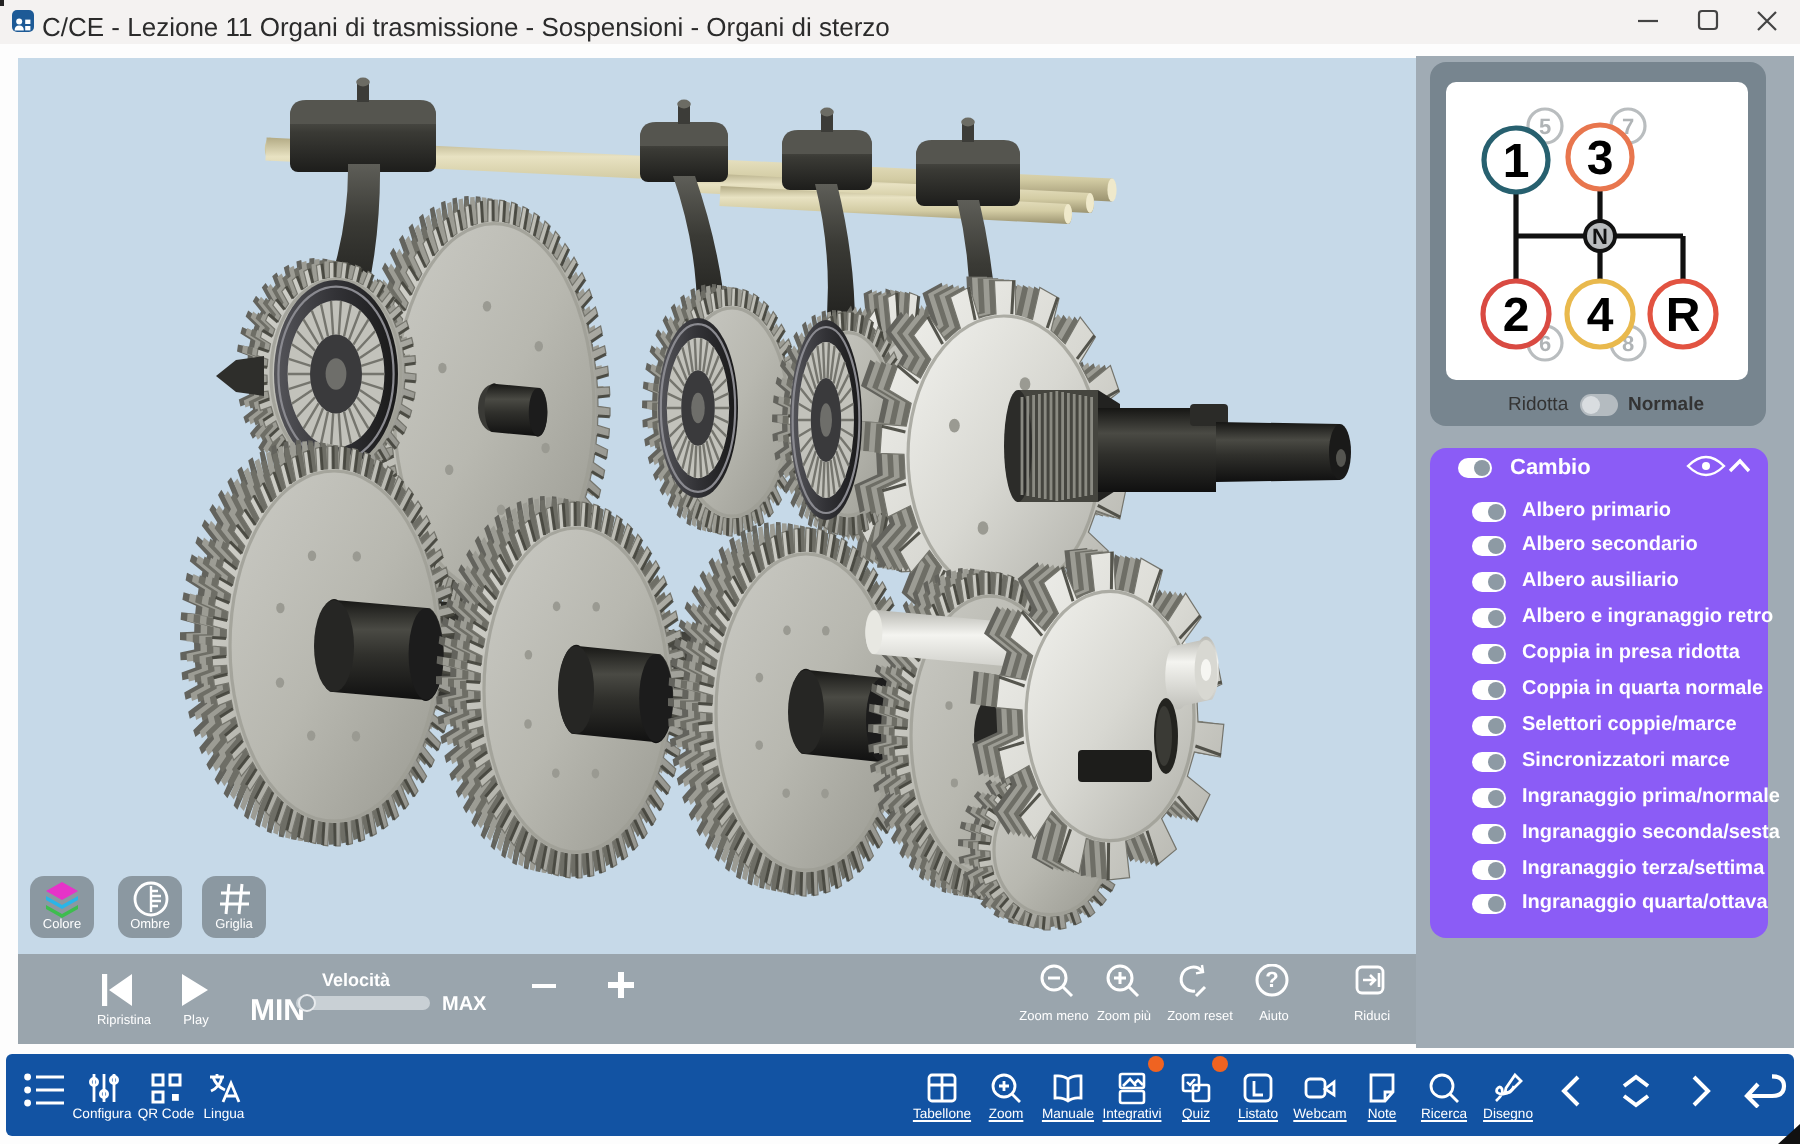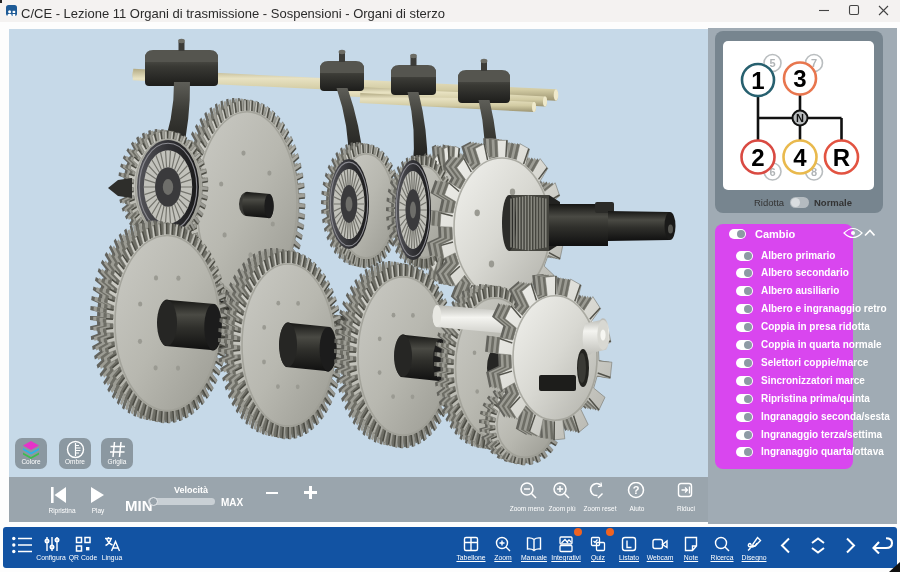--- a/index.html
+++ b/index.html
@@ -6,21 +6,21 @@
  font-family:"Liberation Sans",sans-serif;}
 .abs{position:absolute}
 #titlebar{left:0;top:0;width:900px;height:22px;background:#f4f2f1;}
 #titletext{left:21px;top:6px;font-size:13px;color:#2b2b2b;letter-spacing:0px}
 #appicon{left:6px;top:5px;width:11px;height:11px;border-radius:2.5px;background:#1d5a96}
 #viewport{left:9px;top:29px;width:699px;height:493px;background:#c6d9e8;overflow:hidden}
 #ctrlbar{left:0px;top:448px;width:699px;height:45px;background:#9aa5ad}
 #sidebar{left:708px;top:28px;width:189px;height:496px;background:#a0abb4}
 #shiftpanel{left:7px;top:3px;width:168px;height:182px;background:#77858f;border-radius:8px}
 #shiftbox{left:8px;top:10px;width:151px;height:149px;background:#fff;border-radius:5px}
-#cambio{left:7px;top:196px;width:138px;height:245px;background:#d946ef;border-radius:8px}
+#cambio{left:7px;top:196px;width:169px;height:245px;background:#8b5cf6;border-radius:8px}
 #bluebar{left:3px;top:527px;width:894px;height:41px;background:#1253a3;border-radius:3px}
 .toolbtn{width:32px;height:31px;background:#8b98a1;border-radius:7px;text-align:center;color:#fff;font-size:6.5px}
 .toggle{width:17px;height:10px;border-radius:5px;background:#fff}
 .toggle .knob{position:absolute;right:1px;top:1px;width:8px;height:8px;border-radius:50%;background:#8d9aa4}
 .row-label{font-size:10px;font-weight:bold;color:#fff;white-space:nowrap}
 .blab{color:#fff;font-size:6.8px;text-align:center}
 .blab-u{color:#fff;font-size:6.8px;text-align:center;text-decoration:underline}
 .ctl-lab{color:#fff;font-size:6.5px;text-align:center}
 </style></head>
 <body>
@@ -340,21 +340,21 @@
  <div class="abs" id="ctrlbar">
   <svg class="abs" style="left:41px;top:10px" width="24" height="16" viewBox="0 0 24 16">
     <rect x="1" y="0" width="2.6" height="16" fill="#fff"></rect>
     <path d="M16 0 L16 16 L4.5 8 Z" fill="#fff"></path>
   </svg>
   <div class="abs ctl-lab" style="left:30px;top:30px;width:46px">Ripristina</div>
   <svg class="abs" style="left:81px;top:10px" width="16" height="16" viewBox="0 0 16 16">
     <path d="M1 0 L14 8 L1 16 Z" fill="#fff"></path>
   </svg>
   <div class="abs ctl-lab" style="left:69px;top:30px;width:40px">Play</div>
-  <div class="abs" style="left:152px;top:8px;width:60px;color:#fff;font-size:9px;font-weight:bold;text-align:center">Velocità</div>
+  <div class="abs" style="left:152px;top:8px;width:60px;color:#fff;font-size:9px;font-weight:bold;">Velocità</div>
   <div class="abs" style="left:116px;top:20px;color:#fff;font-size:15px;font-weight:bold">MIN</div>
   <div class="abs" style="left:212px;top:20px;color:#fff;font-size:10px;font-weight:bold">MAX</div>
   <div class="abs" style="left:139px;top:20.5px;width:67px;height:7px;border-radius:3.5px;background:#c9d0d5"></div>
   <div class="abs" style="left:140px;top:19.5px;width:9px;height:9px;border-radius:50%;background:#98a3ab;border:1.5px solid #e8ebee"></div>
   <div class="abs" style="left:257px;top:15px;width:12px;height:2.3px;background:#fff"></div>
   <div class="abs" style="left:295px;top:9px;width:13px;height:13px">
     <div class="abs" style="left:0;top:5.3px;width:13px;height:2.4px;background:#fff"></div>
     <div class="abs" style="left:5.3px;top:0;width:2.4px;height:13px;background:#fff"></div>
   </div>
 
@@ -463,21 +463,21 @@
         <div class="knob"></div>
       </div>
       <div class="abs row-label" style="left:46px;top:132.9px">Selettori coppie/marce</div>
       <div class="abs toggle" style="left:21px;top:151.8px">
         <div class="knob"></div>
       </div>
       <div class="abs row-label" style="left:46px;top:150.8px">Sincronizzatori marce</div>
       <div class="abs toggle" style="left:21px;top:169.7px">
         <div class="knob"></div>
       </div>
-      <div class="abs row-label" style="left:46px;top:168.7px">Ripristina prima/quinta</div>
+      <div class="abs row-label" style="left:46px;top:168.7px">Ingranaggio prima/normale</div>
       <div class="abs toggle" style="left:21px;top:187.6px">
         <div class="knob"></div>
       </div>
       <div class="abs row-label" style="left:46px;top:186.6px">Ingranaggio seconda/sesta</div>
       <div class="abs toggle" style="left:21px;top:205.5px">
         <div class="knob"></div>
       </div>
       <div class="abs row-label" style="left:46px;top:204.5px">Ingranaggio terza/settima</div>
       <div class="abs toggle" style="left:21px;top:223.4px">
         <div class="knob"></div>

